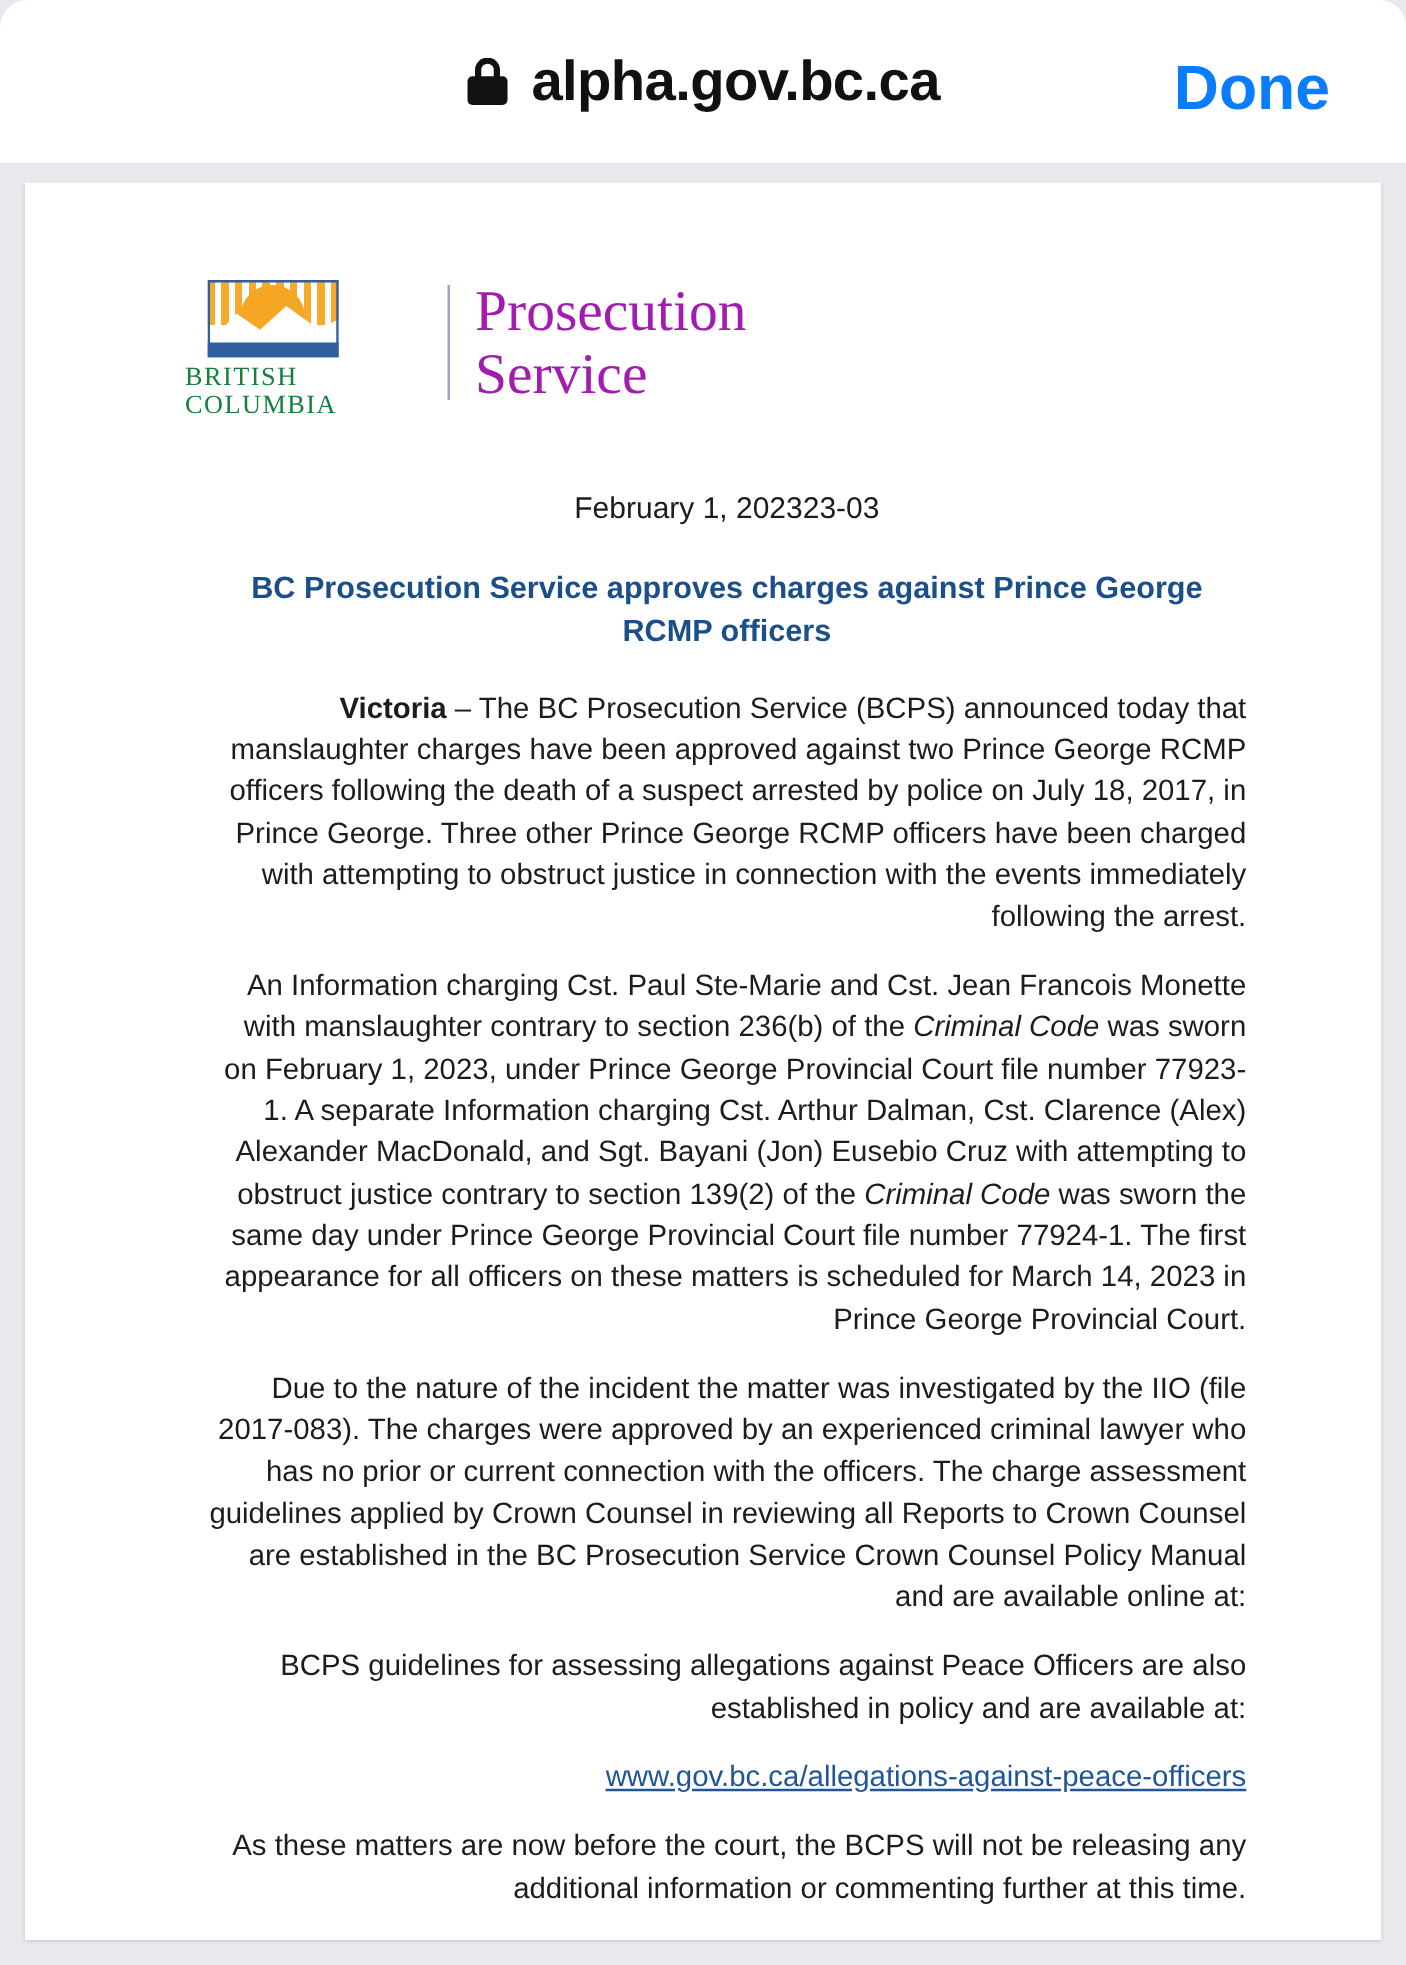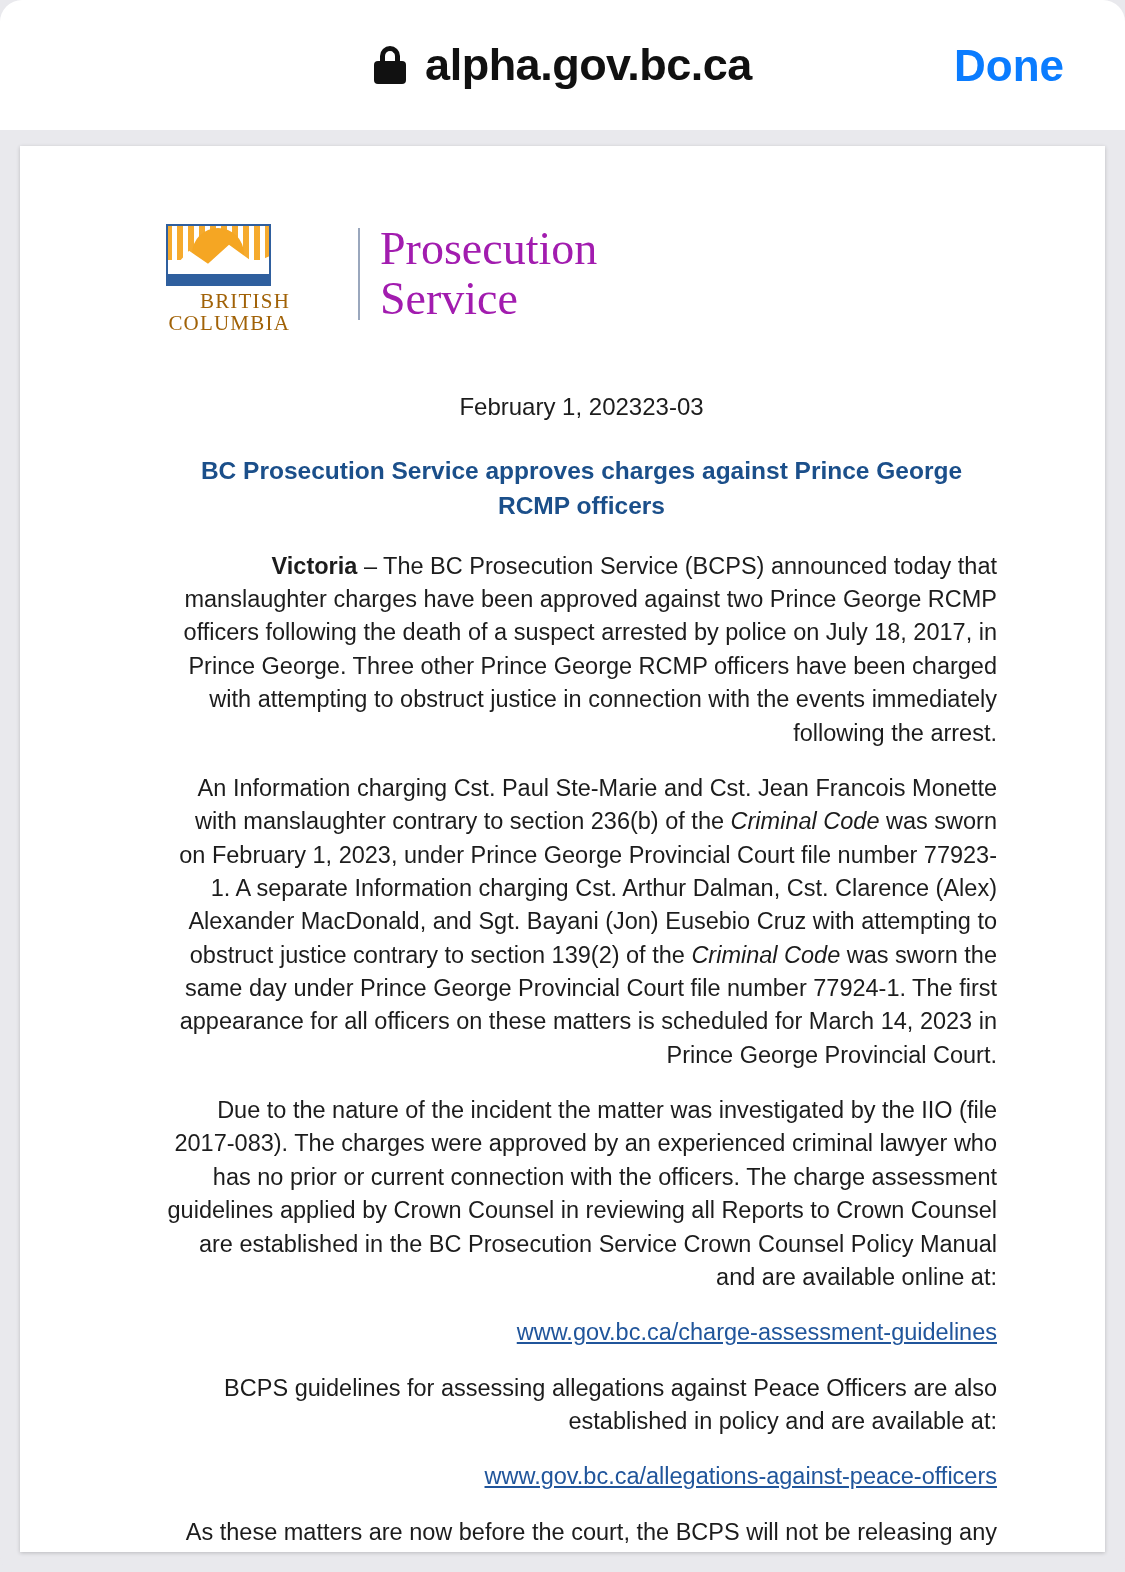--- a/index.html
+++ b/index.html
@@ -61,21 +61,21 @@
   .url-text {
     font-size: 45px;
     font-weight: bold;
     color: #111;
     letter-spacing: -0.5px;
   }
   .done-btn {
     position: absolute;
     right: 55px;
     top: 40px;
-    font-size: 44px;
+    font-size: 50px;
     font-weight: bold;
     color: #0a7cff;
     cursor: pointer;
     background: none;
     border: none;
     font-family: "Liberation Sans", sans-serif;
   }
 
   
   .doc-shell {
@@ -144,26 +144,26 @@
     left: 0; bottom: 0; width: 105px; height: 12px;
     background: #2f5f9e;
   }
   .crest .frame {
     position: absolute; inset: 0;
     border: 2px solid #2f5f9e;
     box-sizing: border-box;
   }
   .bc-logo .bctext {
     margin-top: 4px;
-    color: #a16207;
+    color: #15803d;
     font-family: "Liberation Serif", serif;
     font-size: 21px;
     letter-spacing: 1.2px;
     line-height: 1.05;
-    text-align: right;
+    text-align: left;
     width: 142px;
   }
   .logo-divider {
     width: 2px;
     background: #9aa7bd;
     height: 92px;
     margin: 4px 20px 0 0;
   }
   .ps-title {
     font-family: "Liberation Serif", serif;
@@ -267,23 +267,20 @@
         <p>
           <span class="lead-city">Victoria</span><span> – The BC Prosecution Service (BCPS) announced today that manslaughter charges have been approved against two Prince George RCMP officers following the death of a suspect arrested by police on July 18, 2017, in Prince George. Three other Prince George RCMP officers have been charged with attempting to obstruct justice in connection with the events immediately following the arrest.</span>
         </p>
 
         <p>
           <span>An Information charging Cst. Paul Ste-Marie and Cst. Jean Francois Monette with manslaughter contrary to section 236(b) of the </span><em>Criminal Code</em><span> was sworn on February 1, 2023, under Prince George Provincial Court file number 77923-1. A separate Information charging Cst. Arthur Dalman, Cst. Clarence (Alex) Alexander MacDonald, and Sgt. Bayani (Jon) Eusebio Cruz with attempting to obstruct justice contrary to section 139(2) of the </span><em>Criminal Code</em><span> was sworn the same day under Prince George Provincial Court file number 77924-1. The first appearance for all officers on these matters is scheduled for March 14, 2023 in Prince George Provincial Court.</span>
         </p>
 
         <p>Due to the nature of the incident the matter was investigated by the IIO (file 2017-083). The charges were approved by an experienced criminal lawyer who has no prior or current connection with the officers. The charge assessment guidelines applied by Crown Counsel in reviewing all Reports to Crown Counsel are established in the BC Prosecution Service Crown Counsel Policy Manual and are available online at:</p>
 
-        <p>
-          <a class="doclink" href="#">www.gov.bc.ca/charge-assessment-guidelines</a>
-        </p>
 
         <p>BCPS guidelines for assessing allegations against Peace Officers are also established in policy and are available at:</p>
 
         <p>
           <a class="doclink" href="#">www.gov.bc.ca/allegations-against-peace-officers</a>
         </p>
 
         <p>As these matters are now before the court, the BCPS will not be releasing any additional information or commenting further at this time.</p>
 
       </div>

